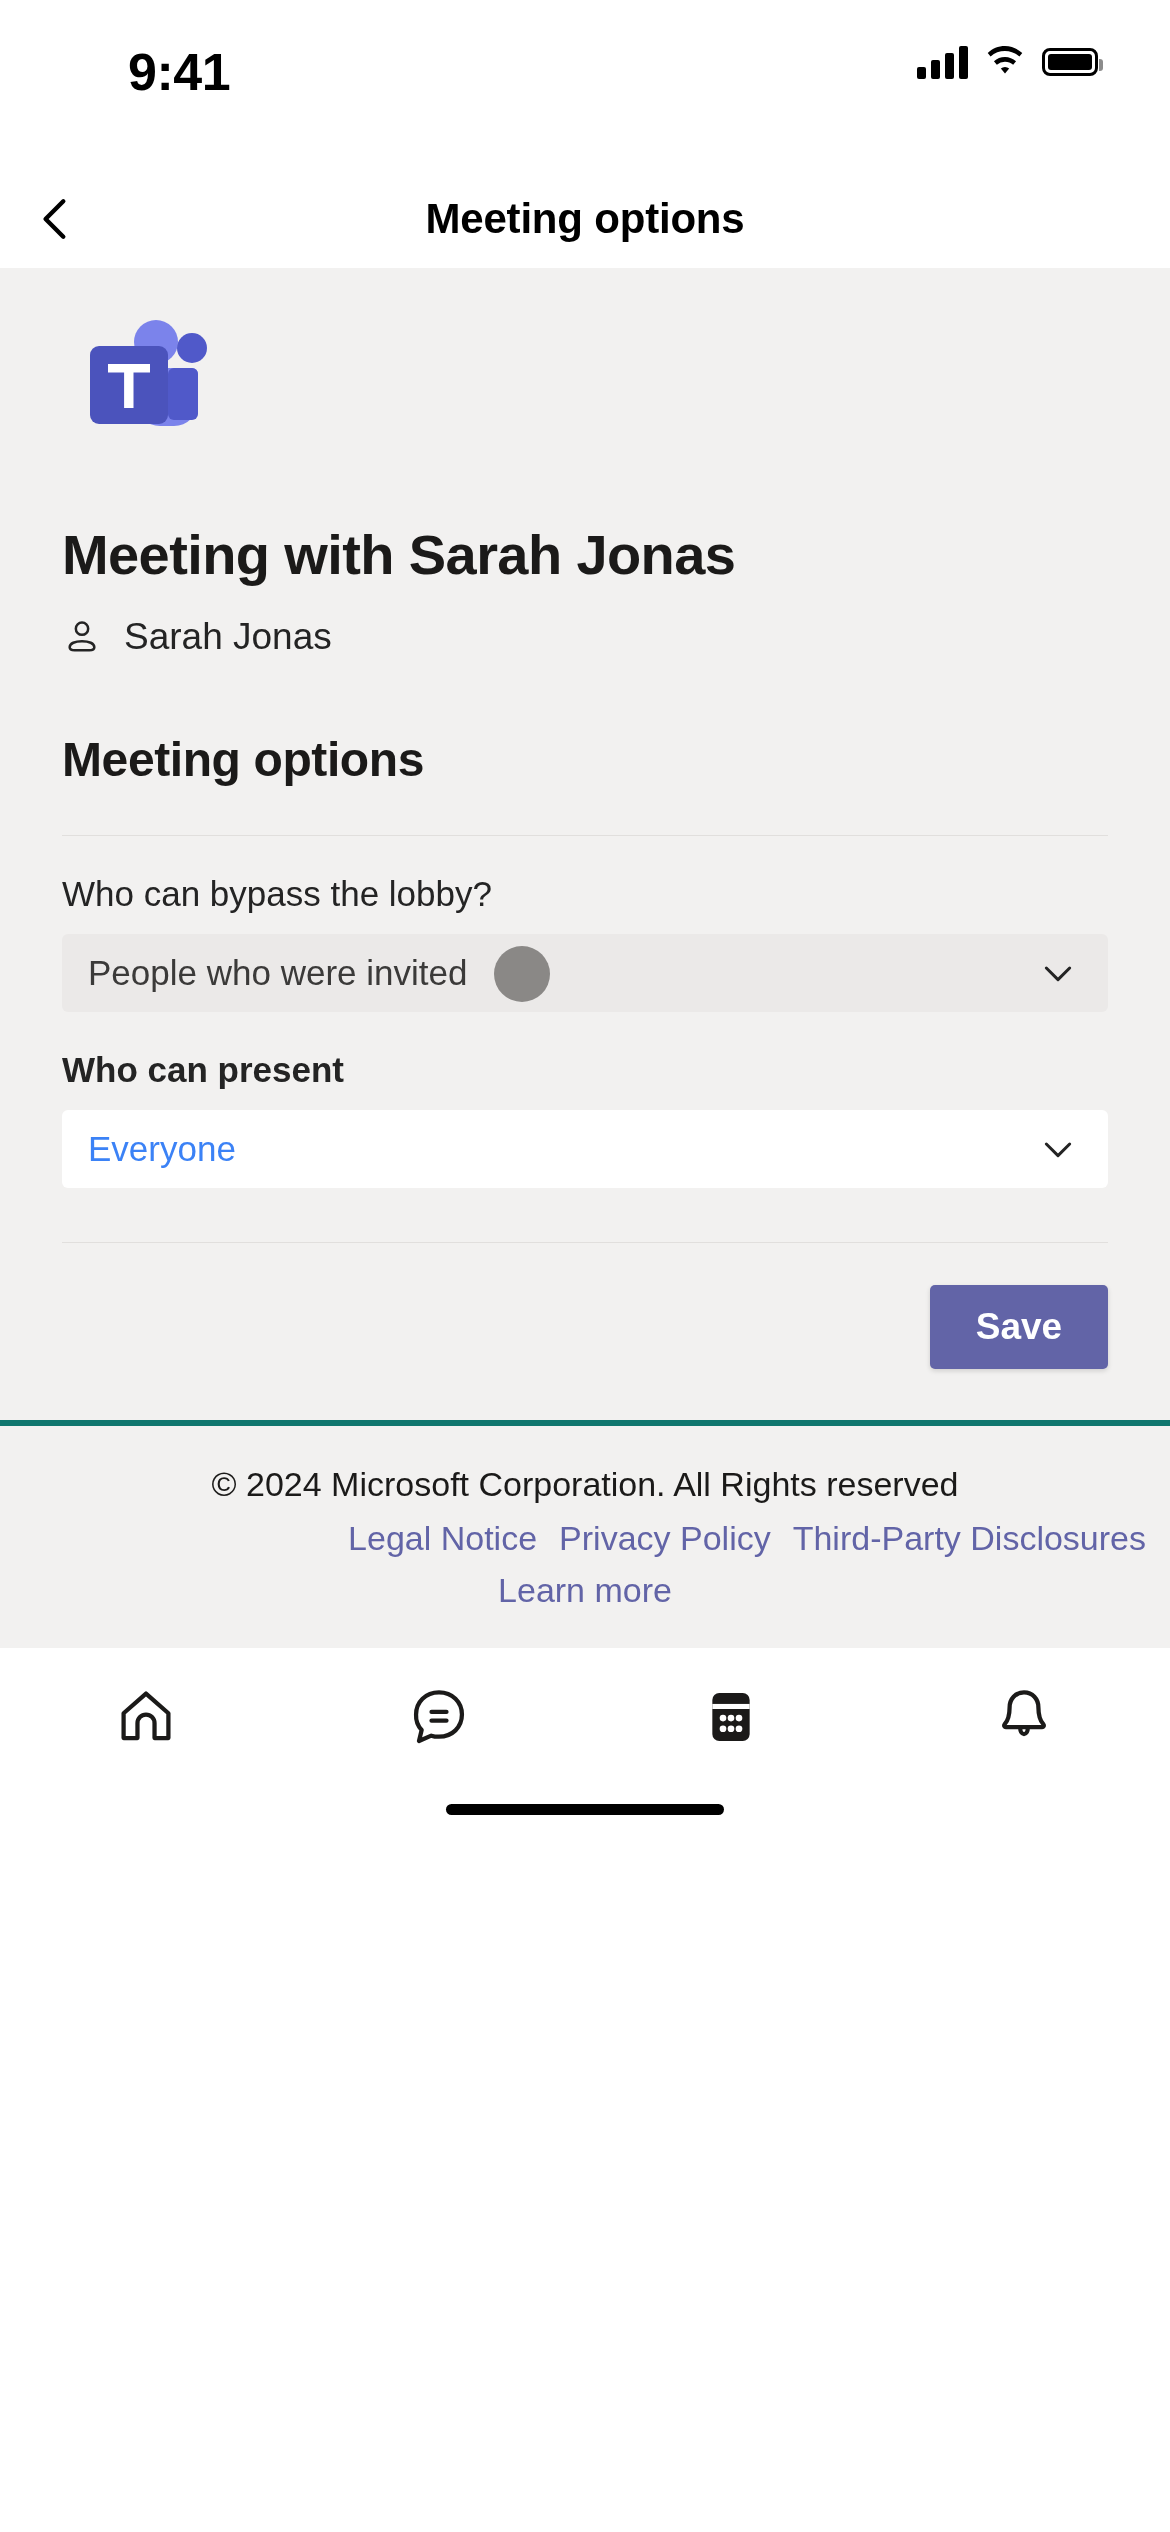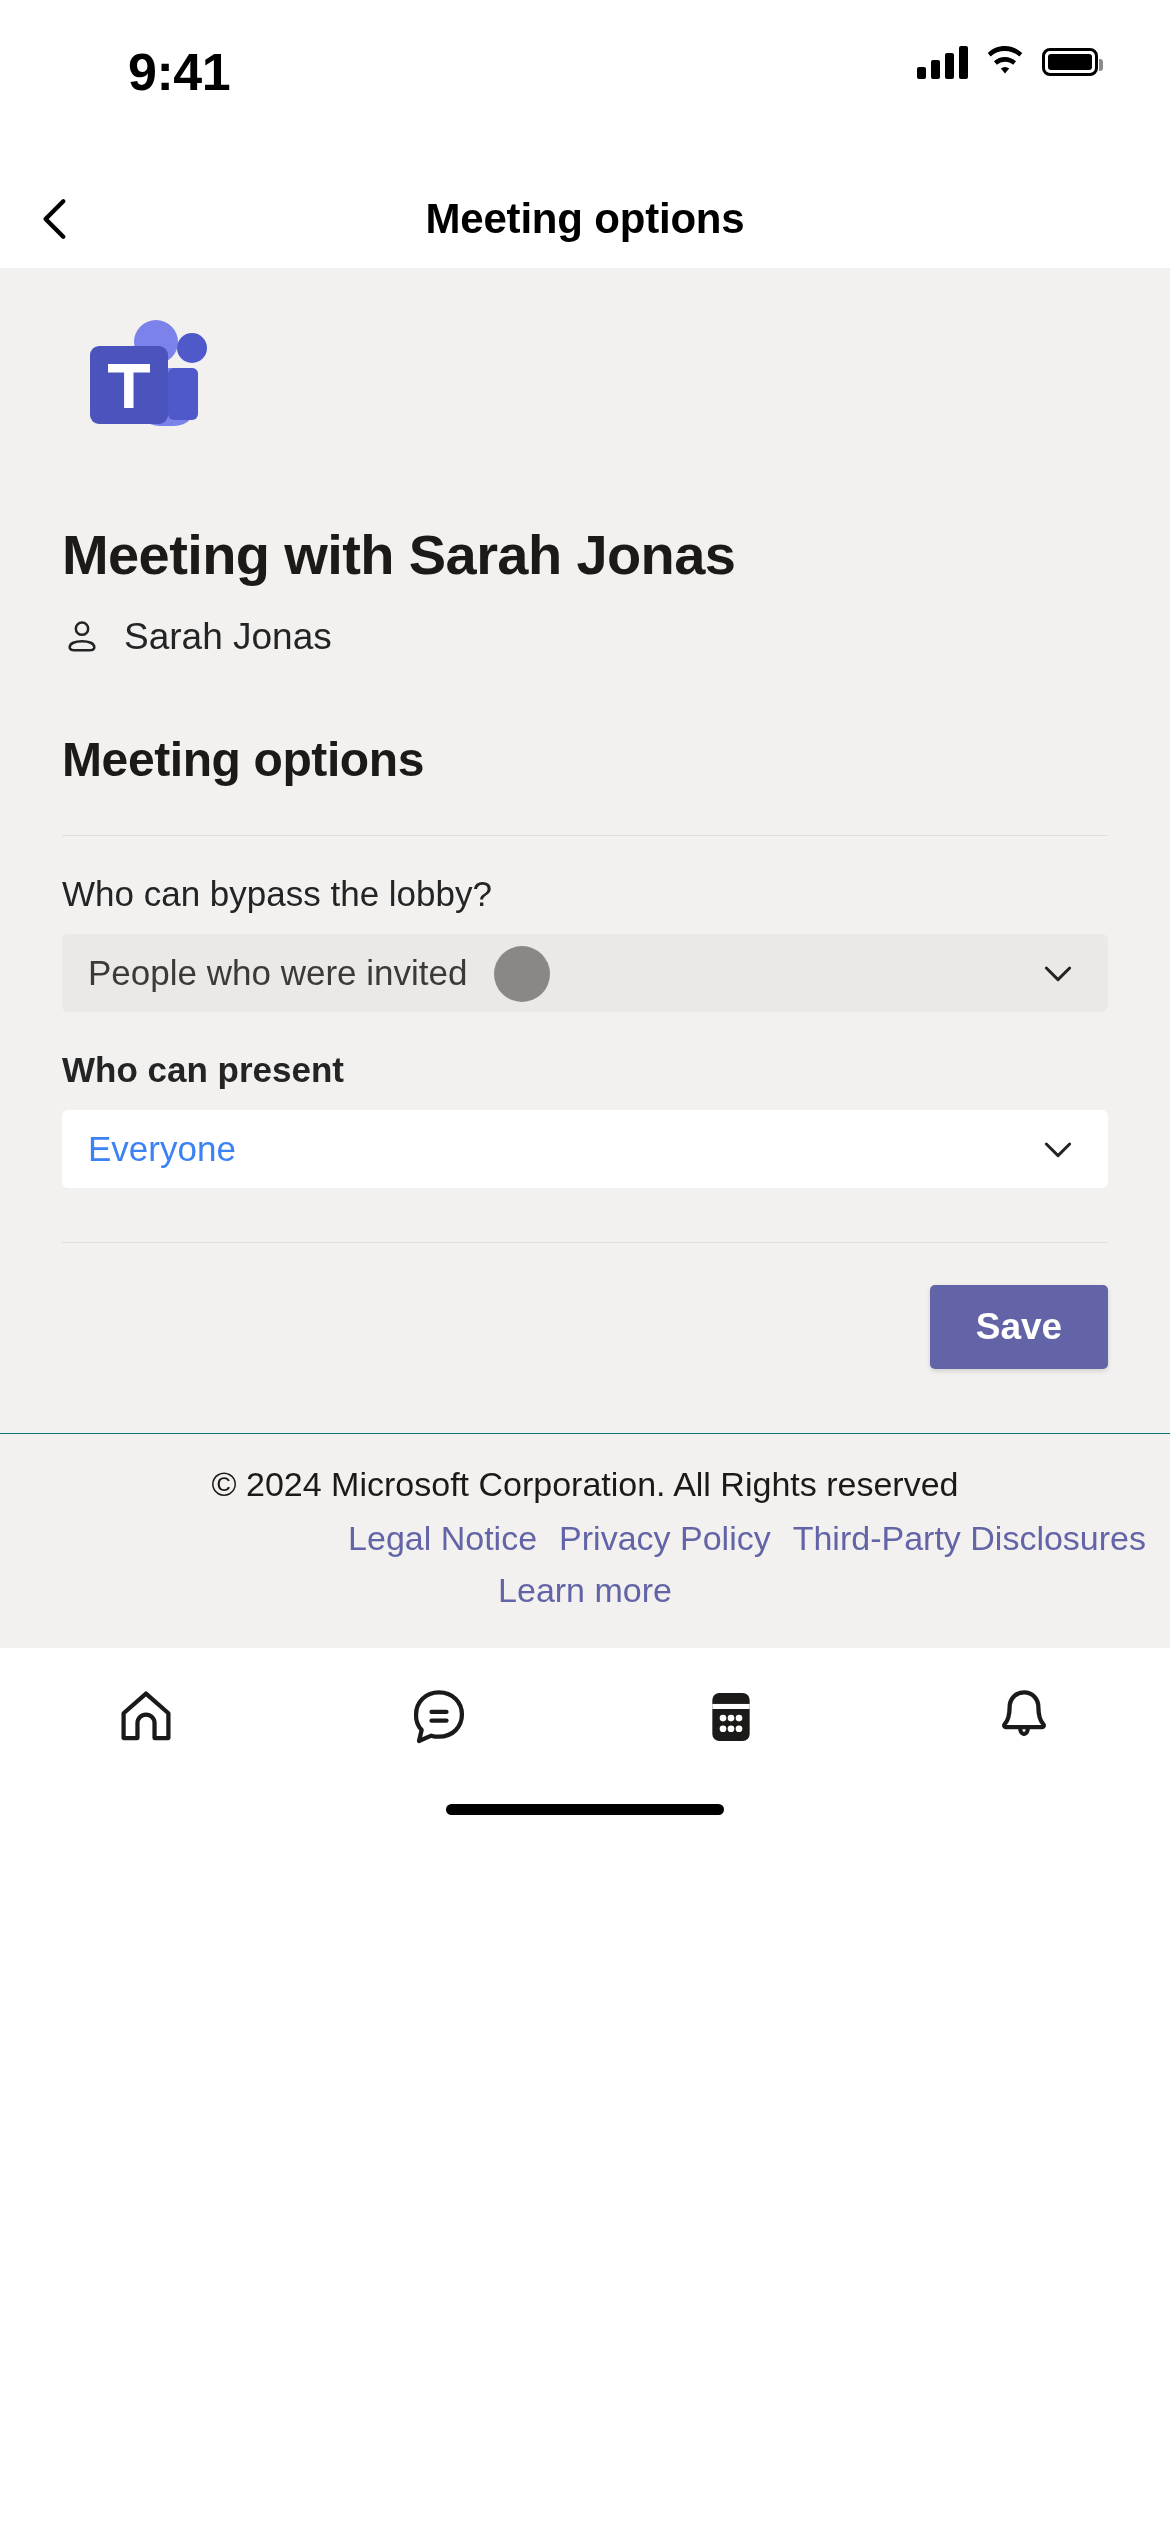--- a/index.html
+++ b/index.html
@@ -189,22 +189,22 @@
     font-size:37px;
     font-weight:700;
     cursor:pointer;
     padding:0 36px;
     box-shadow:0 2px 5px rgba(0,0,0,.14);
   }
 
   
   .footer {
     flex:0 0 auto;
-    border-top:1px solid #0f766e;
-    padding:28px 24px 34px;
+    border-top:6px solid #0f766e;
+    padding:36px 24px 34px;
     text-align:center;
     background:#f2f1f0;
   }
   .copyright {
     font-size:34px;
     color:#1b1a19;
     line-height:1.35;
   }
   .footer-links {
     margin-top:8px;

